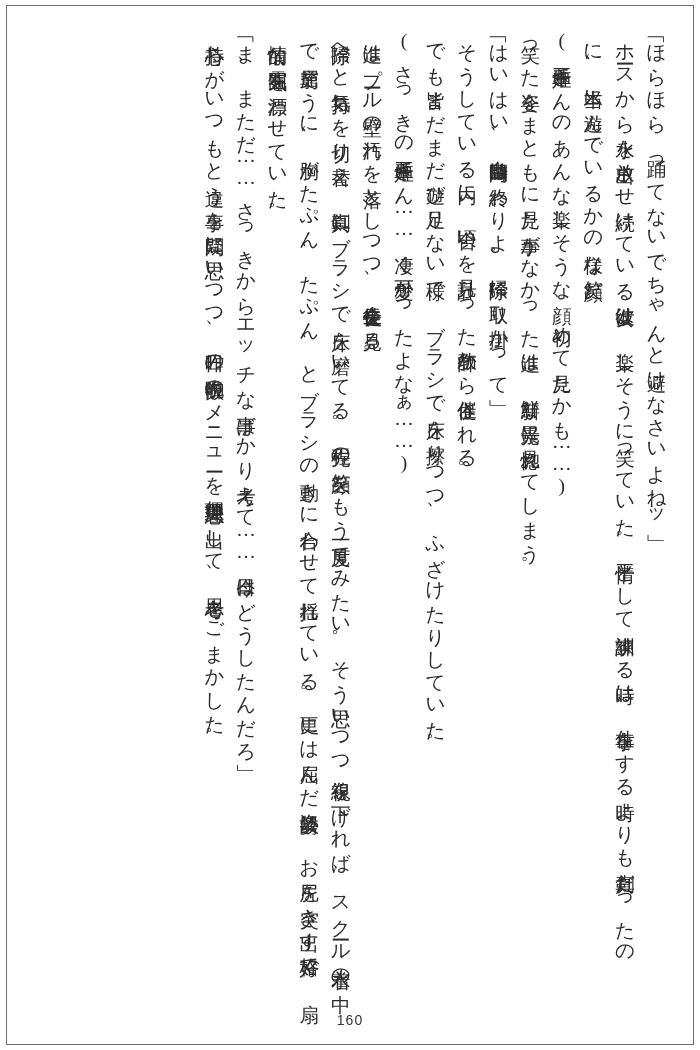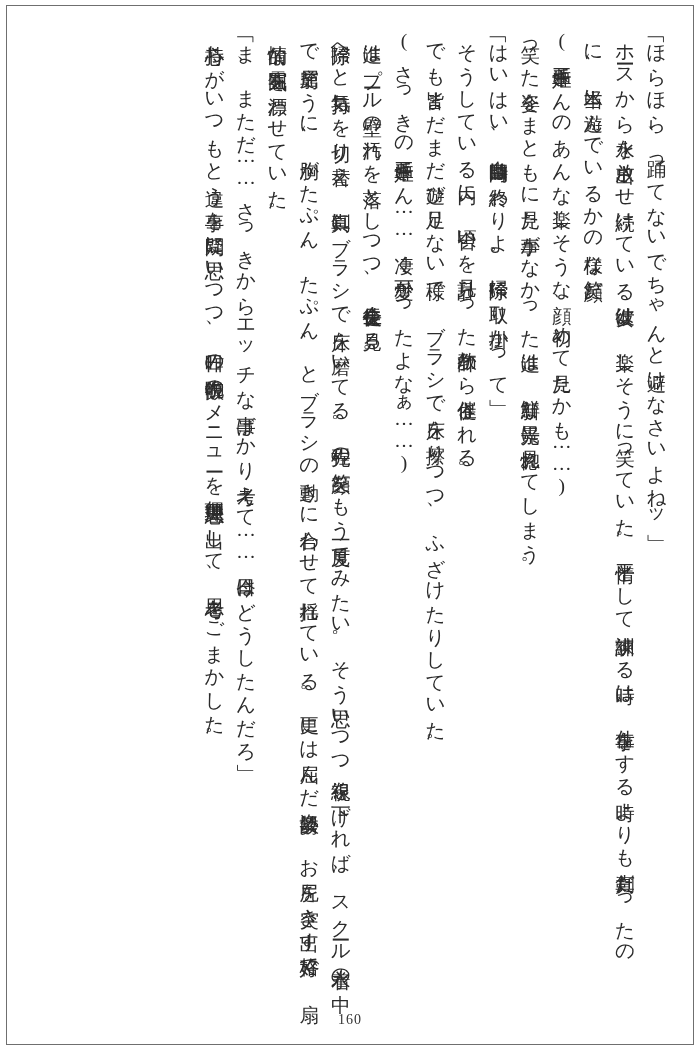--- a/index.html
+++ b/index.html
@@ -56,21 +56,21 @@
     text-indent: 0;
   }
   .pnum {
     position: absolute;
     left: 0;
     right: 0;
     bottom: 22px;
     text-align: center;
     font-size: 14px;
     color: #333333;
-    font-family: Liberation Serif, serif;
+    font-family: Liberation Sans, sans-serif;
     letter-spacing: 1px;
   }
 </style>
 </head>
 <body>
 
 <div id="page">
   <div id="page-frame"></div>
 
   <div id="text-area">

